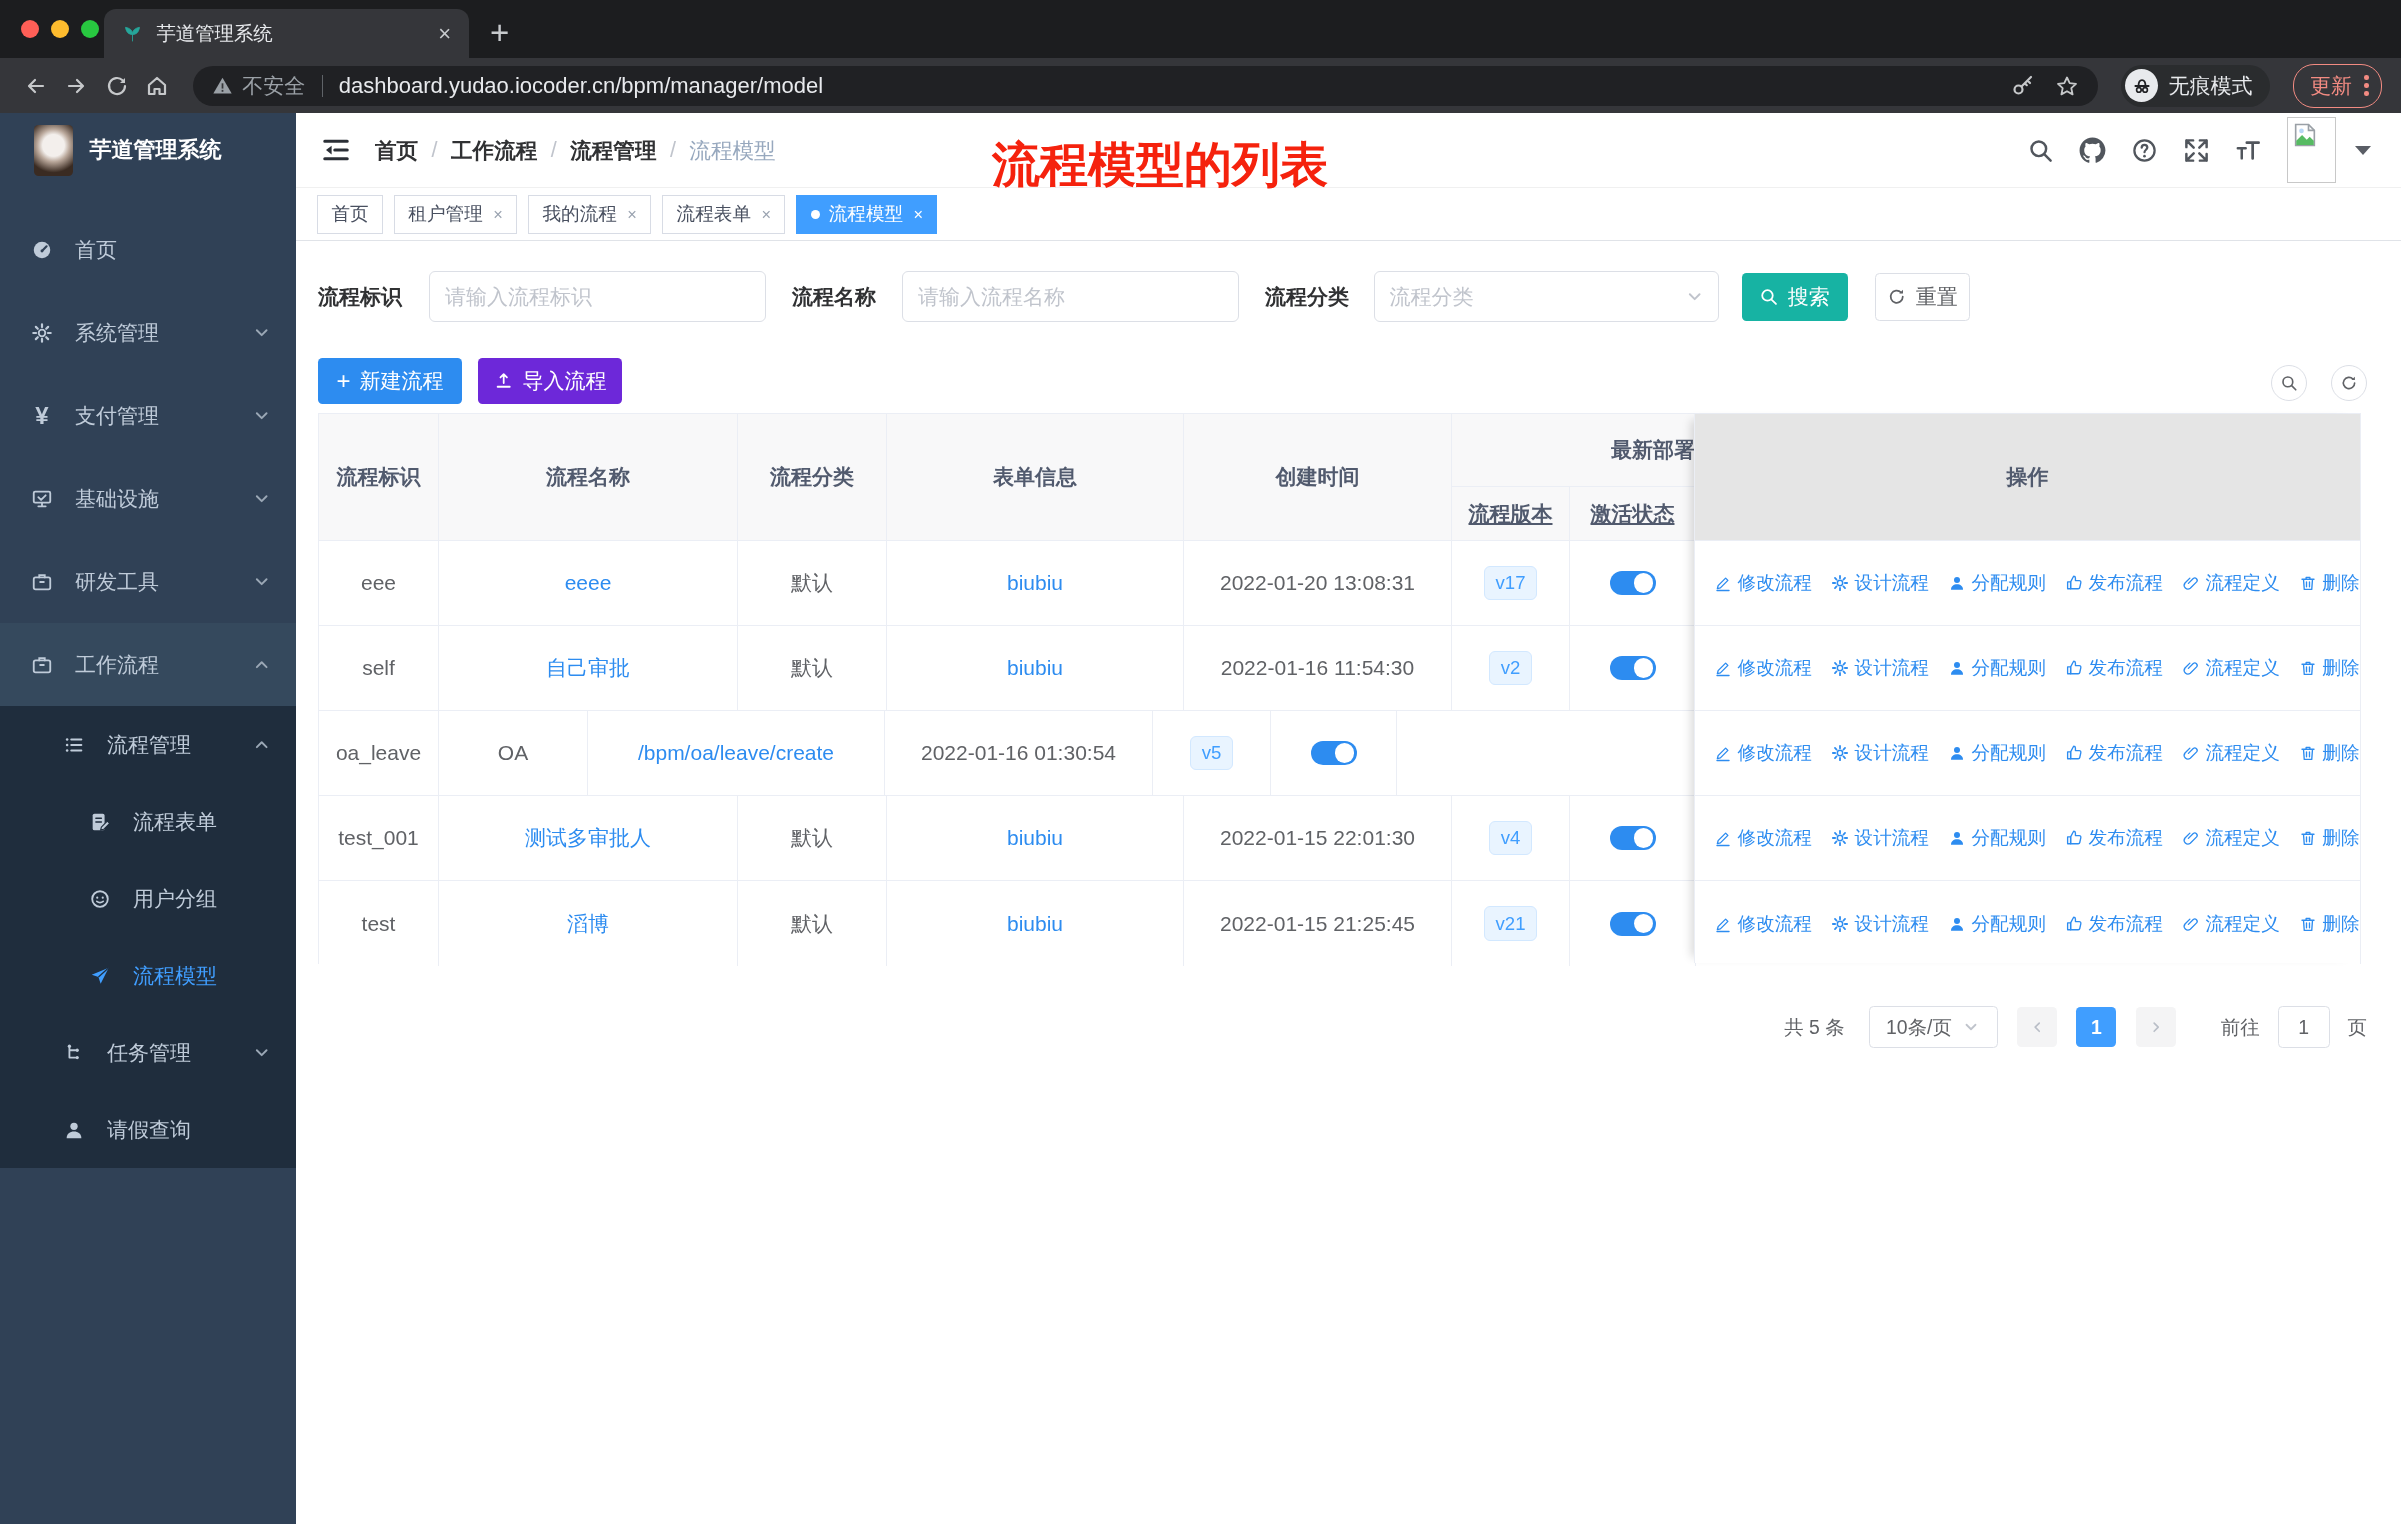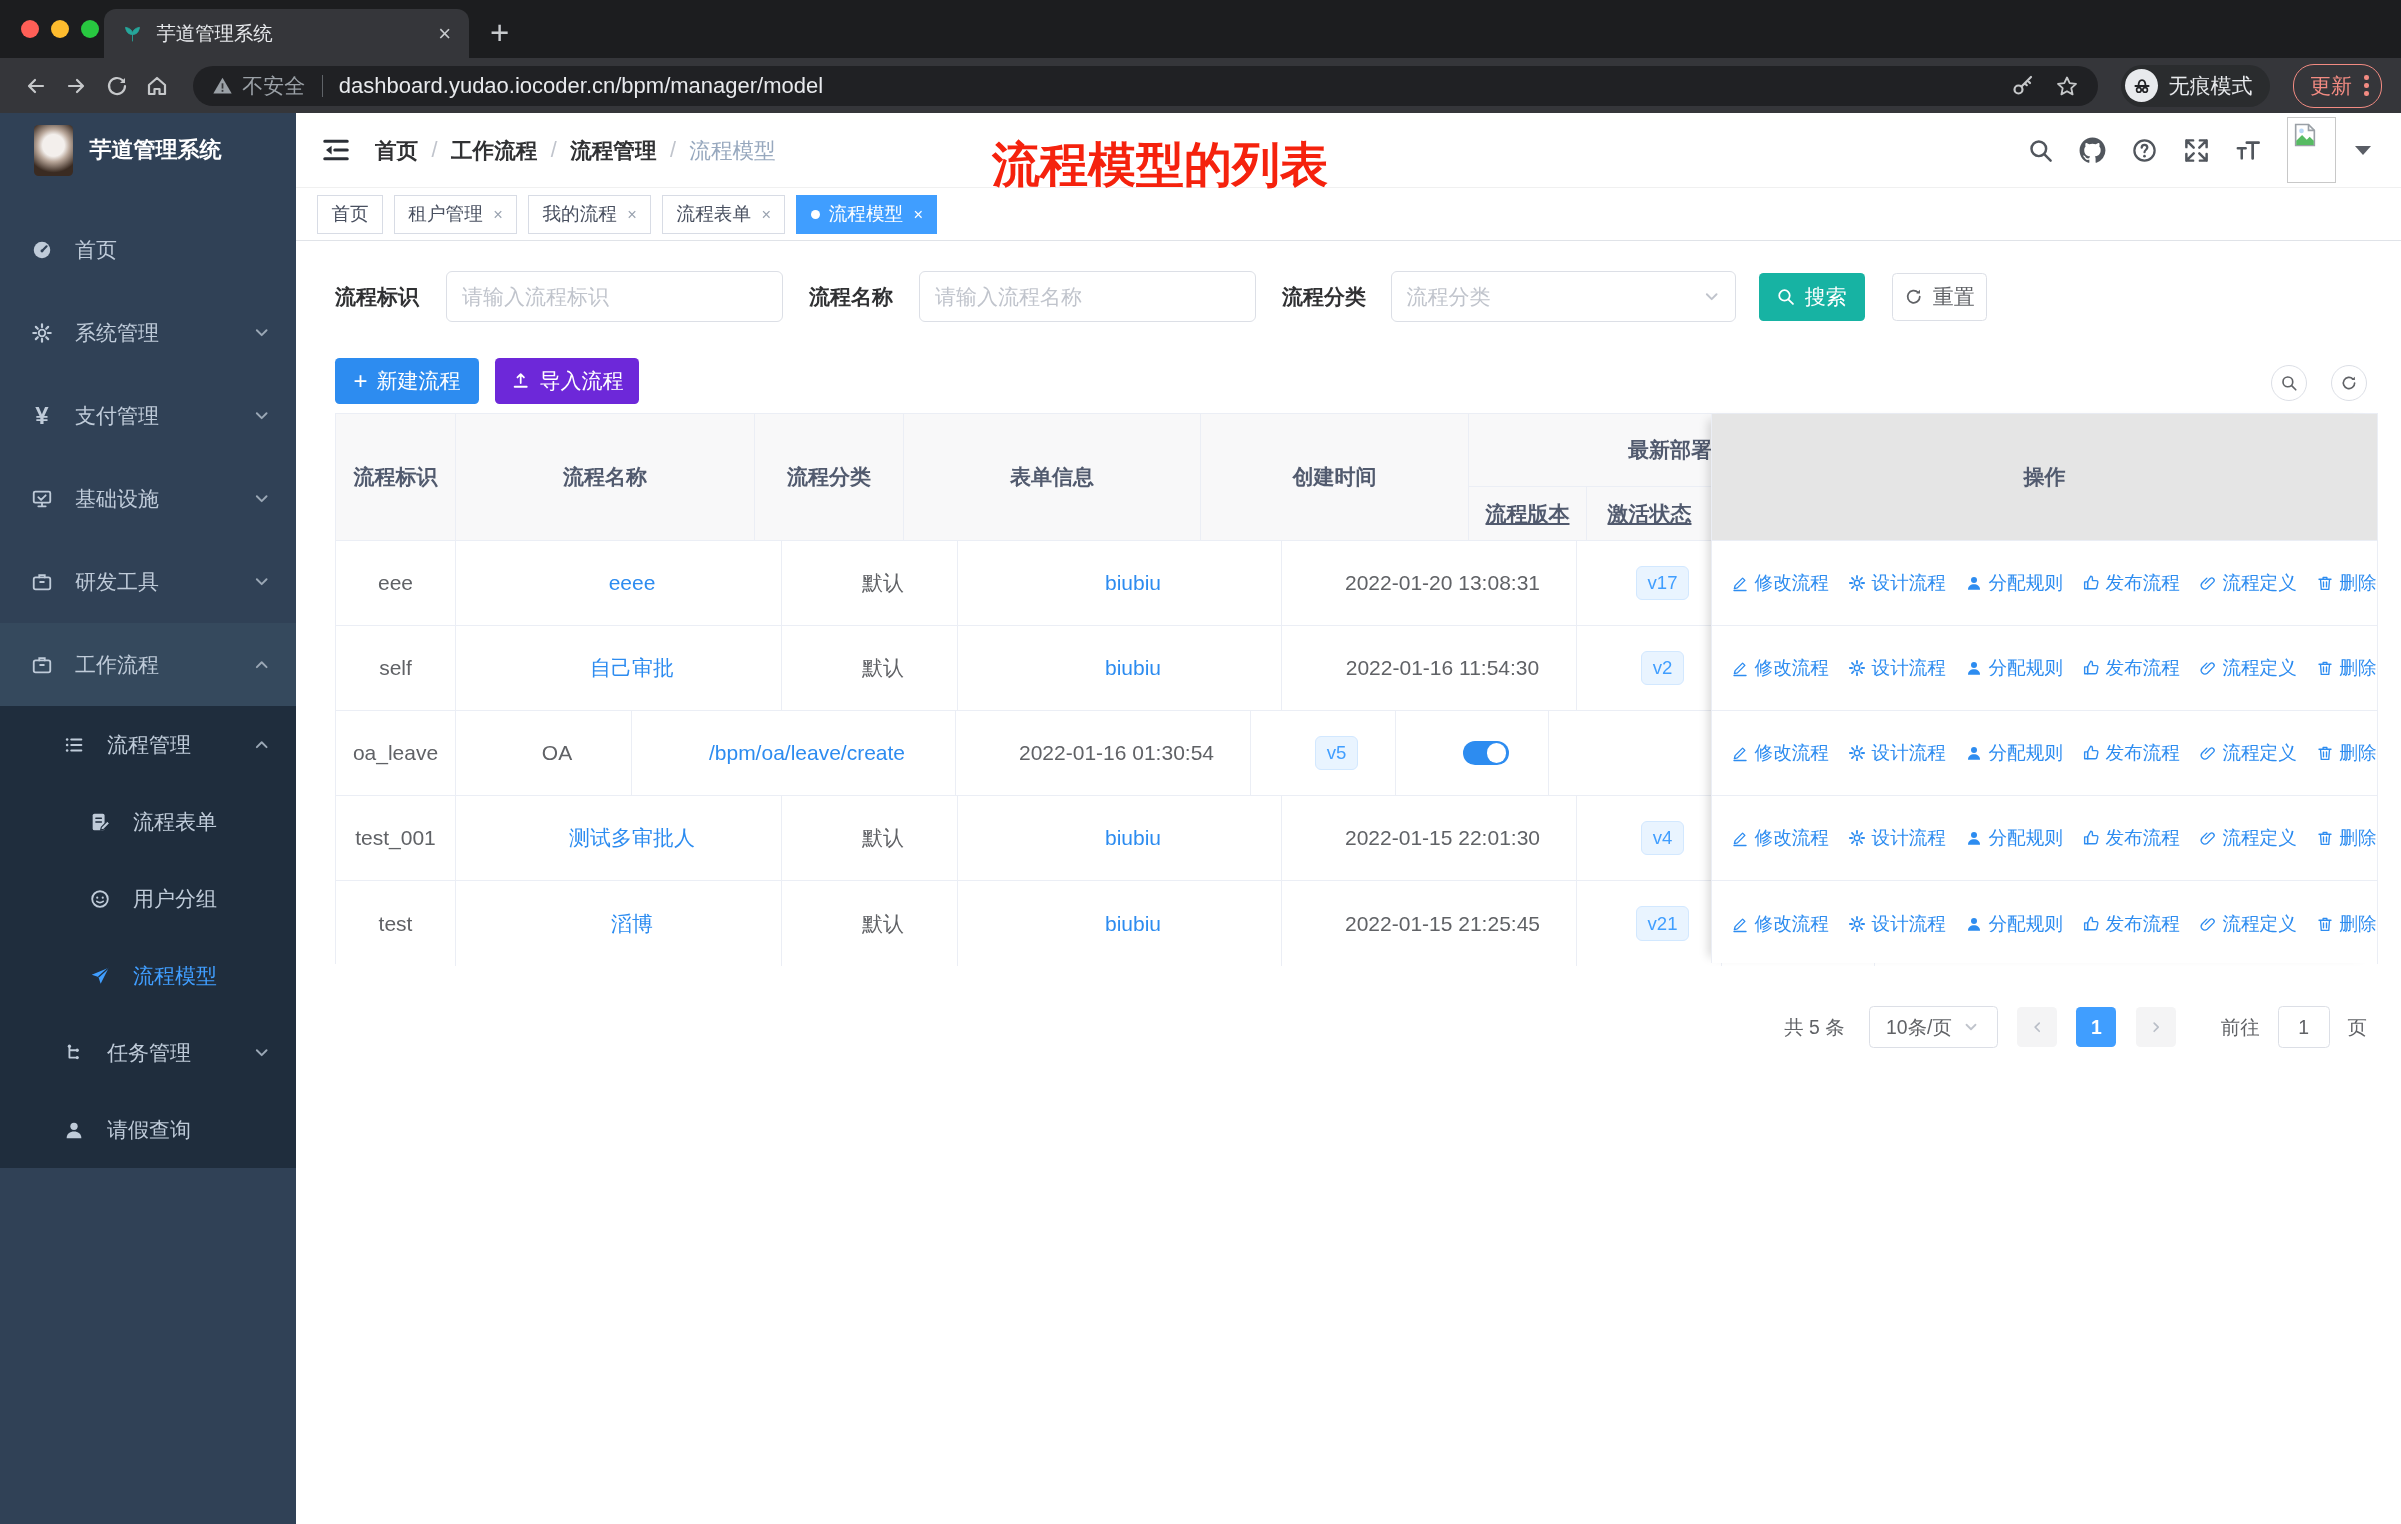--- a/index.html
+++ b/index.html
@@ -64,21 +64,21 @@
   .avatarbox{width:49px;height:66px;border:0.7px solid #c8c8c8;background:#fff;margin-left:25px;display:flex;align-items:flex-start;padding:3px;box-sizing:border-box;}
   .avatarbox svg{width:28px;height:28px;}
   .caret{width:0;height:0;border-left:8.2px solid transparent;border-right:8.2px solid transparent;border-top:9.7px solid #5a5e66;margin-left:19.4px;}
   .annotation{position:absolute;left:696px;top:20px;font-size:48px;font-weight:bold;color:#f5220d;z-index:5;white-space:nowrap;}
   .tagsbar{height:52px;display:flex;align-items:center;gap:11px;padding-left:21px;border-bottom:0.7px solid #e0e3e8;background:#fff;}
   .tag{height:39px;border:0.7px solid #d8dce5;background:#fff;color:#495060;font-size:18.6px;display:flex;align-items:center;padding:0 13.4px;box-sizing:border-box;white-space:nowrap;}
   .tag .tx{font-size:16.4px;color:#9aa3b0;margin-left:10.4px;}
   .tag.active{background:#409eff;border-color:#409eff;color:#fff;}
   .tag.active .dot{width:9px;height:9px;border-radius:50%;background:#fff;margin-right:9px;}
   .tag.active .tx{color:#fff;}
-  .content{flex:1;padding:30px 34px 0 39px;position:relative;}
+  .content{flex:1;padding:30px 34px 0 22px;position:relative;}
   
   .filters{display:flex;align-items:center;height:51px;}
   .flabel{font-size:21px;font-weight:600;color:#303133;white-space:nowrap;}
   .finput{height:51px;box-sizing:border-box;border:0.7px solid #dcdfe6;border-radius:6px;padding:0 15px;font-size:21px;color:#606266;width:337px;margin-left:27px;outline:none;background:#fff;font-family:inherit;}
   .finput::placeholder{color:#c0c4cc;}
   .fselect{width:345px;height:51px;box-sizing:border-box;border:0.7px solid #dcdfe6;border-radius:6px;margin-left:24.6px;display:flex;align-items:center;padding:0 15px;position:relative;}
   .fselect .ph{color:#c0c4cc;font-size:21px;}
   .fselect .chev{position:absolute;right:13.4px;width:19.4px;height:19.4px;color:#c0c4cc;}
   .btn{height:48px;border-radius:4.5px;display:flex;align-items:center;justify-content:center;font-size:21px;box-sizing:border-box;white-space:nowrap;cursor:pointer;border:none;}
   .btn svg{width:19.4px;height:19.4px;margin-right:9px;}
@@ -95,21 +95,21 @@
   
   .tablewrap{margin-top:9px;width:2043px;height:551px;border:0.7px solid #ebeef5;box-sizing:border-box;position:relative;font-size:21px;color:#606266;}
   .thead{display:flex;height:127px;background:#f8f8f9;border-bottom:0.7px solid #ebeef5;box-sizing:border-box;color:#515a6e;font-weight:600;}
   .th{display:flex;align-items:center;justify-content:center;border-right:0.7px solid #ebeef5;box-sizing:border-box;height:100%;}
   .c1{width:120px}.c2{width:299px}.c3{width:149px}.c4{width:297px}.c5{width:268px}.c6{width:118px}.c7{width:126px}
   .groupcol{width:244px;display:flex;flex-direction:column;}
   .grouptop{height:73px;border-bottom:0.7px solid #ebeef5;position:relative;box-sizing:border-box;}
   .grouptop .gl{position:absolute;left:159px;top:0;height:72px;display:flex;align-items:center;white-space:nowrap;z-index:1;}
   .groupsub{flex:1;display:flex;}
   .groupsub .th{height:100%;text-decoration:underline;}
-  .tbody .tr{display:flex;height:85px;border-bottom:0.7px solid #ebeef5;box-sizing:border-box;background:#fff;gap:27px;}
+  .tbody .tr{display:flex;height:85px;border-bottom:0.7px solid #ebeef5;box-sizing:border-box;background:#fff;}
   .tbody .tr:last-child{border-bottom:none;}
   .td{display:flex;align-items:center;justify-content:center;border-right:0.7px solid #ebeef5;box-sizing:border-box;}
   .link{color:#2d8cf0;text-decoration:none;cursor:pointer;}
   .badge{padding:5.2px 11px;background:#e9f4ff;border:0.7px solid #d2e8ff;border-radius:6px;color:#409eff;font-size:18.6px;}
   .switch{width:46px;height:24px;border-radius:12px;background:#2d8cf0;position:relative;display:inline-block;cursor:pointer;}
   .switch .knob{position:absolute;right:2.2px;top:2.2px;width:19.4px;height:19.4px;border-radius:50%;background:#fff;}
   .ops{position:absolute;top:0;right:0;width:666px;height:100%;background:#fff;z-index:2;border-left:0.7px solid #ebeef5;box-shadow:-9px 0 9px -6px rgba(0,0,0,.15);box-sizing:border-box;}
   .ops-h{height:127px;background:#e5e5e5;border-bottom:0.7px solid #ebeef5;box-sizing:border-box;display:flex;align-items:center;justify-content:center;color:#515a6e;font-weight:600;text-align:right;}
   .ops-tr{height:85px;border-bottom:0.7px solid #ebeef5;box-sizing:border-box;display:flex;align-items:center;padding-left:19.4px;gap:19.4px;}
   .ops-body .ops-tr:last-child{border-bottom:none;}

